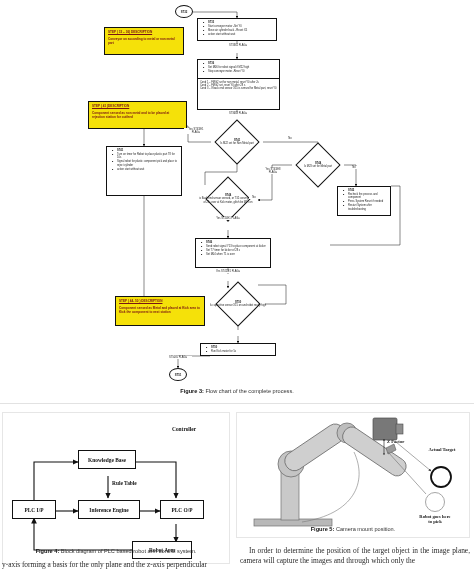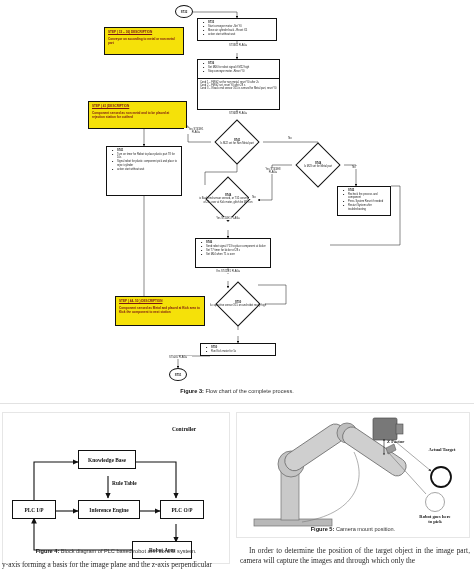--- a/index.html
+++ b/index.html
@@ -390,15 +390,15 @@
   <div class="lbl5" style="left:188px; top:33px; width:36px;">Actual Target</div>
 
   <div class="lbl5" style="left:181px; top:100px; width:36px;">Robot goes here to pick</div>
 </div>
 
 <div class="fig-caption" style="left:236px; width:234px; top:526px;">
   <b>Figure 5:</b>
   <span>Camera mount position.</span>
 </div>
 
-<div class="btext" style="left:240px; top:546px; width:230px; text-indent:9px;">In order to determine the position of the target object in the image part, camera will capture the images and through which only the</div>
-
-<div class="btext" style="left:2px; top:560px; width:228px;">y-axis forming a basis for the image plane and the z-axis perpendicular</div>
+<div class="btext" style="left:240px; top:546px; width:230px; text-indent:9px;">In order to determine the position of the target object in the image plane, camera will capture the images and through which only the</div>
+
+<div class="btext" style="left:2px; top:560px; width:228px;">y-axis forming a basis for the only plane and the z-axis perpendicular</div>
 
 </body></html>

